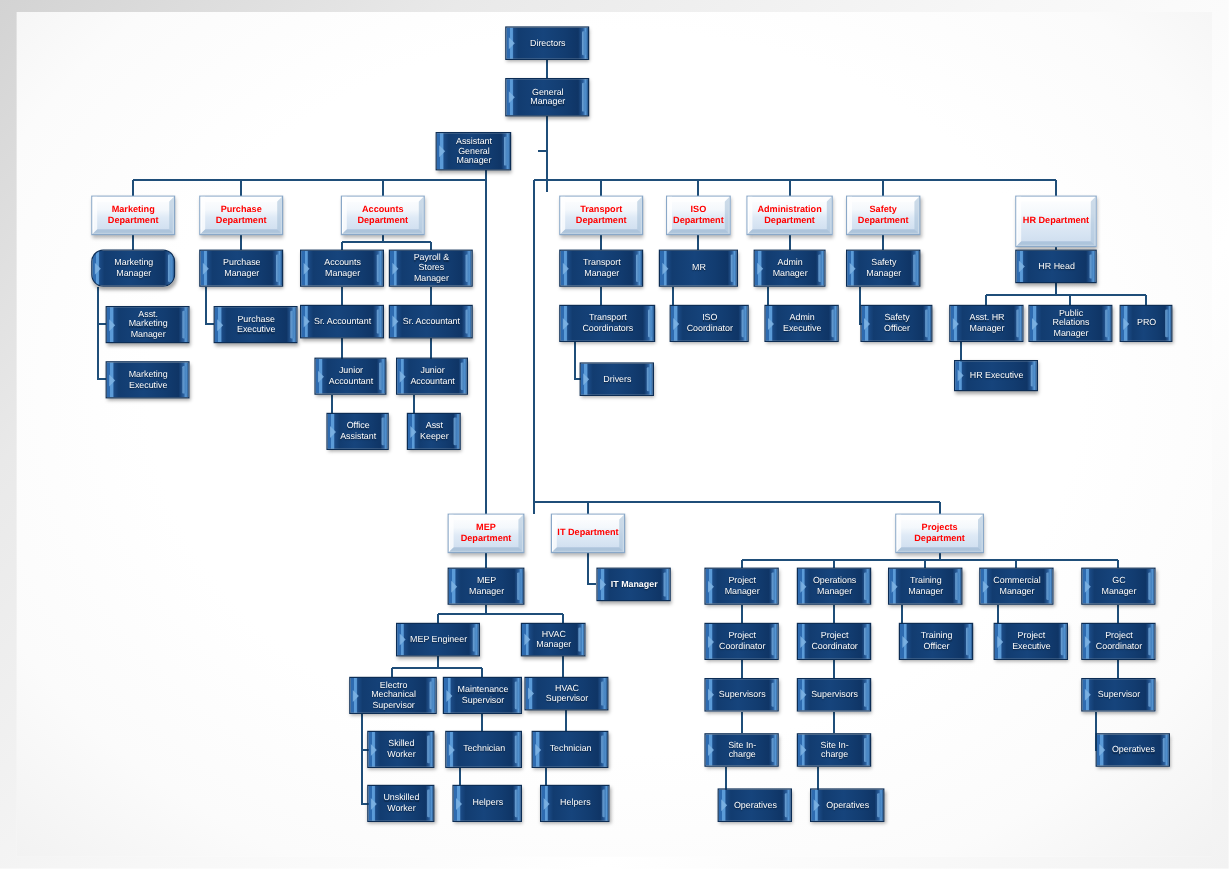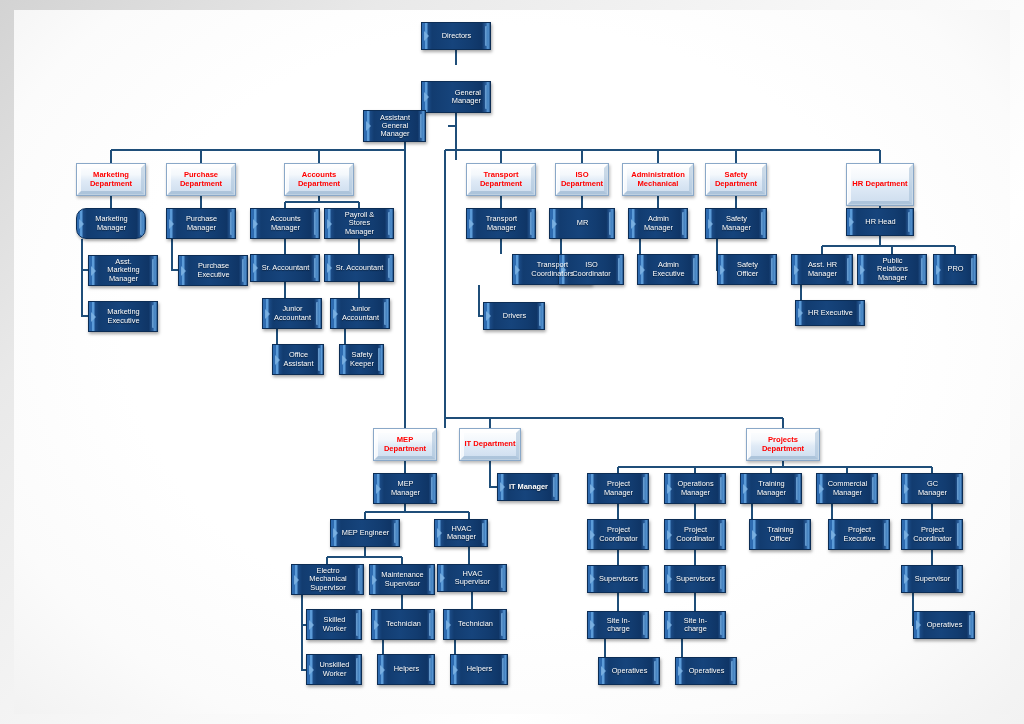--- a/index.html
+++ b/index.html
@@ -175,21 +175,21 @@
       <path d="M913,593 L913,625 L920,625"></path>
       <path d="M605,639 L605,671 L608,671"></path>
       <path d="M682,639 L682,671 L685,671"></path>
     </g>
   </svg>
 
   <div class="lyr" id="nodes">
       <div class="node blue" style="left: 421px; top: 22px; width: 70px; height: 28px;">
         <span>Directors</span>
       </div>
-      <div class="node blue" style="left: 421px; top: 81px; width: 70px; height: 32px; text-align: right;">
+      <div class="node blue" style="left: 421px; top: 65px; width: 70px; height: 32px;">
         <span>General Manager</span>
       </div>
       <div class="node blue" style="left: 363px; top: 110px; width: 63px; height: 32px;">
         <span>Assistant General Manager</span>
       </div>
       <div class="node dept" style="left: 76px; top: 163px; width: 70px; height: 33px;">
         <span>Marketing Department</span>
       </div>
       <div class="node blue" style="left: 76px; top: 208px; width: 70px; height: 31px; border-radius: 10px;">
         <span>Marketing Manager</span>
@@ -227,45 +227,45 @@
       <div class="node blue" style="left: 262px; top: 298px; width: 60px; height: 31px;">
         <span>Junior Accountant</span>
       </div>
       <div class="node blue" style="left: 330px; top: 298px; width: 60px; height: 31px;">
         <span>Junior Accountant</span>
       </div>
       <div class="node blue" style="left: 272px; top: 344px; width: 52px; height: 31px;">
         <span>Office Assistant</span>
       </div>
       <div class="node blue" style="left: 339px; top: 344px; width: 45px; height: 31px;">
-        <span>Safety Keeper</span>
+        <span>Asst Keeper</span>
       </div>
       <div class="node dept" style="left: 466px; top: 163px; width: 70px; height: 33px;">
         <span>Transport Department</span>
       </div>
       <div class="node blue" style="left: 466px; top: 208px; width: 70px; height: 31px;">
         <span>Transport Manager</span>
       </div>
-      <div class="node blue" style="left: 466px; top: 254px; width: 80px; height: 31px; margin-left: 46px;">
+      <div class="node blue" style="left: 466px; top: 254px; width: 80px; height: 31px;">
         <span>Transport Coordinators</span>
       </div>
       <div class="node blue" style="left: 483px; top: 302px; width: 62px; height: 28px;">
         <span>Drivers</span>
       </div>
       <div class="node dept" style="left: 555px; top: 163px; width: 54px; height: 33px;">
         <span>ISO Department</span>
       </div>
       <div class="node blue" style="left: 549px; top: 208px; width: 66px; height: 31px;">
         <span>MR</span>
       </div>
       <div class="node blue" style="left: 558px; top: 254px; width: 66px; height: 31px;">
         <span>ISO Coordinator</span>
       </div>
       <div class="node dept" style="left: 622px; top: 163px; width: 72px; height: 33px;">
-        <span>Administration Mechanical</span>
+        <span>Administration Department</span>
       </div>
       <div class="node blue" style="left: 628px; top: 208px; width: 60px; height: 31px; text-align: center;">
         <span>Admin Manager</span>
       </div>
       <div class="node blue" style="left: 637px; top: 254px; width: 62px; height: 31px;">
         <span>Admin Executive</span>
       </div>
       <div class="node dept" style="left: 705px; top: 163px; width: 62px; height: 33px;">
         <span>Safety Department</span>
       </div>

